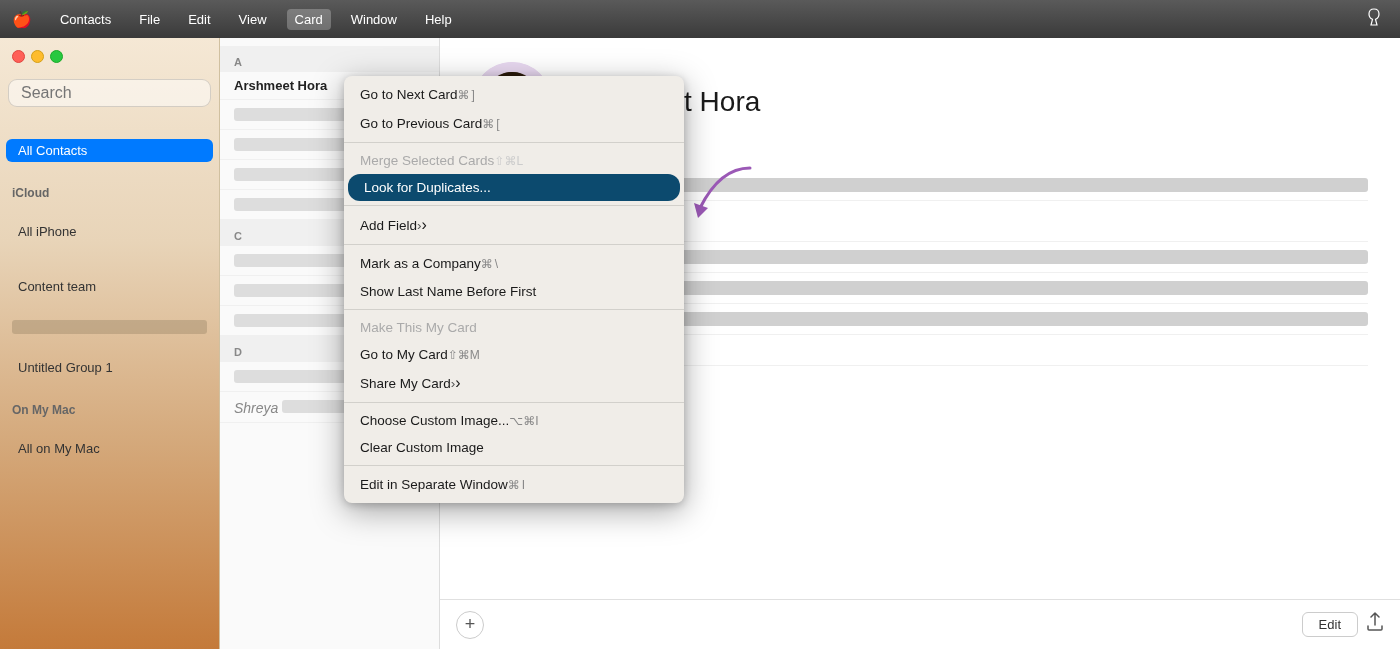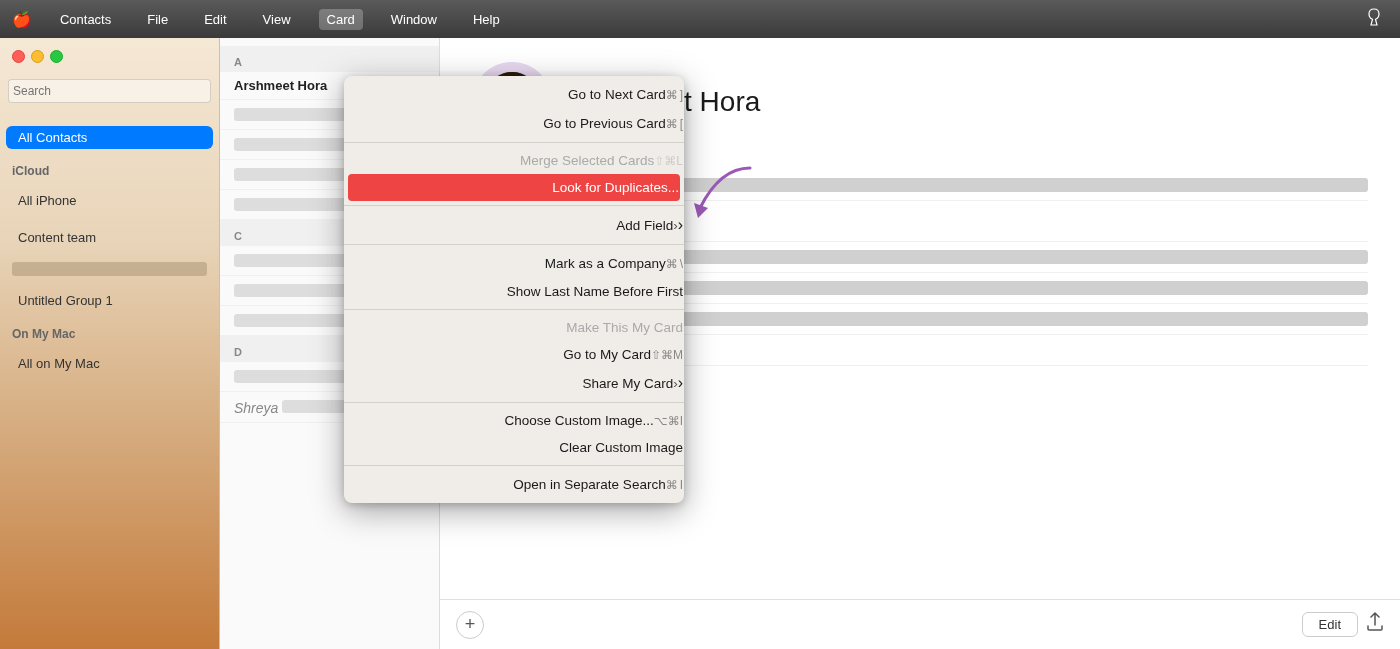--- a/index.html
+++ b/index.html
@@ -21,21 +21,21 @@
       gap: 16px;
       position: relative;
     }
     .apple-logo {
       color: white;
       font-size: 16px;
       margin-right: 4px;
     }
     .menu-items {
       display: flex;
-      gap: 20px;
+      gap: 12px;
     }
     .menu-item {
       color: white;
       font-size: 13px;
       padding: 3px 8px;
       border-radius: 4px;
       cursor: pointer;
     }
     .menu-item.active {
       background: rgba(255,255,255,0.25);
@@ -85,43 +85,43 @@
       border-radius: 50%;
       cursor: pointer;
     }
     .tl-red { background: #ff5f57; border: 0.5px solid #e0443e; }
     .tl-yellow { background: #febc2e; border: 0.5px solid #d4a017; }
     .tl-green { background: #28c840; border: 0.5px solid #1aab29; }
 
     .search-bar {
       background: rgba(255,255,255,0.5);
       border: 1px solid rgba(0,0,0,0.15);
-      border-radius: 4px;
-      padding: 4px 4px;
-      font-size: 12px;
+      border-radius: 9px;
+      padding: 4px 12px;
+      font-size: 16px;
       color: #666;
       margin-bottom: 8px;
       width: 100%;
     }
 
     .sidebar-section-label {
       font-size: 12px;
       font-weight: 600;
       color: #666;
       padding: 8px 12px 4px 12px;
       text-transform: none;
     }
 
     .sidebar-item {
       padding: 4px 12px;
       font-size: 13px;
       color: #333;
       cursor: pointer;
       border-radius: 6px;
-      margin: 7px 6px;
+      margin: 16px 6px;
     }
     .sidebar-item.selected {
       background: #007aff;
       color: white;
     }
 
     .blurred-item {
       height: 14px;
       background: rgba(150,130,100,0.4);
       border-radius: 3px;
@@ -309,31 +309,31 @@
       background: #f0ede8;
       border-radius: 8px;
       box-shadow: 0 8px 32px rgba(0,0,0,0.35), 0 2px 8px rgba(0,0,0,0.2);
       padding: 4px 0;
       z-index: 1000;
     }
 
     .menu-entry {
       display: flex;
       align-items: center;
-      justify-content: flex-end;
-      padding: 6px 1px;
+      justify-content: flex-start;
+      padding: 6px 16px;
       font-size: 13.5px;
       color: #1a1a1a;
       cursor: pointer;
     }
 
     .menu-entry.highlighted {
-      background: #ef4444;
+      background: #0c4a6e;
       color: white;
-      border-radius: 4px;
+      border-radius: 12px;
       margin: 0 4px;
     }
 
     .menu-entry.disabled {
       color: #aaa;
       cursor: default;
     }
 
     .menu-entry.has-submenu::after {
       content: '›';
@@ -581,21 +581,21 @@
     <div class="menu-entry">
       <span>Choose Custom Image...</span>
       <span class="menu-shortcut">⌥⌘I</span>
     </div>
     <div class="menu-entry">
       <span>Clear Custom Image</span>
       <span></span>
     </div>
     <div class="menu-separator"></div>
     <div class="menu-entry">
-      <span>Open in Separate Search</span>
+      <span>Edit in Separate Window</span>
       <span class="menu-shortcut"><span class="cmd-symbol">⌘</span> I</span>
     </div>
   </div>
 
   <div class="arrow-annotation">
     <svg width="80" height="80" viewBox="0 0 80 80" fill="none">
       <path d="M60 10 Q30 10 10 50" stroke="#9b59b6" stroke-width="3" fill="none" stroke-linecap="round"></path>
       <polygon points="8,60 4,45 18,50" fill="#9b59b6"></polygon>
     </svg>
   </div>

